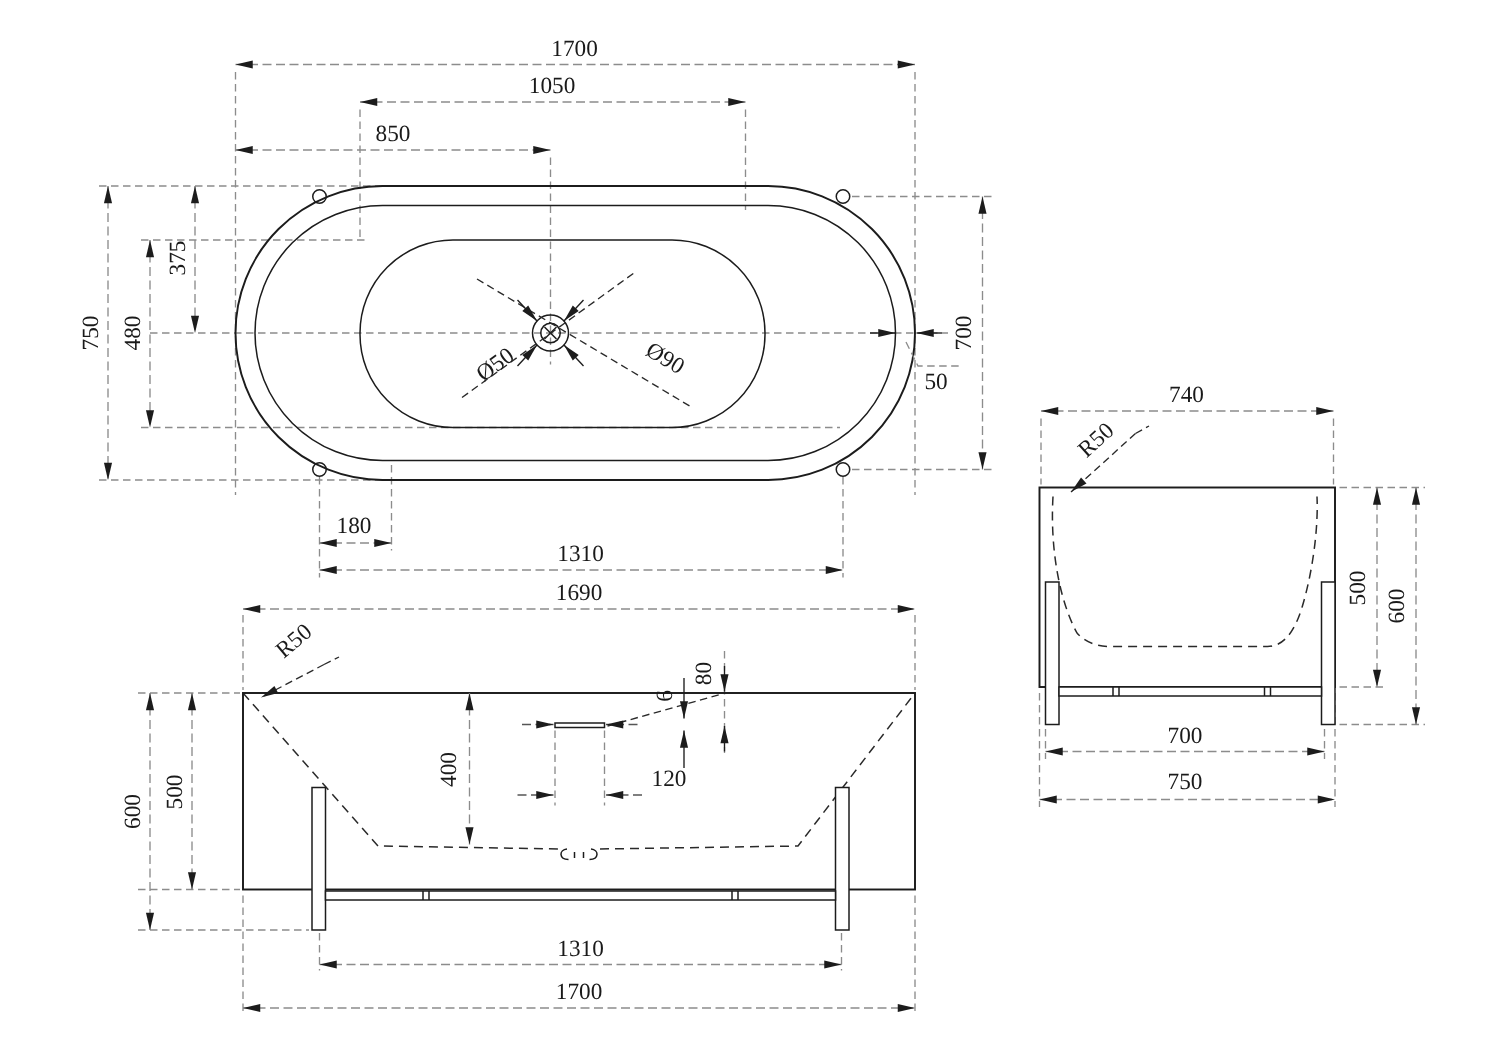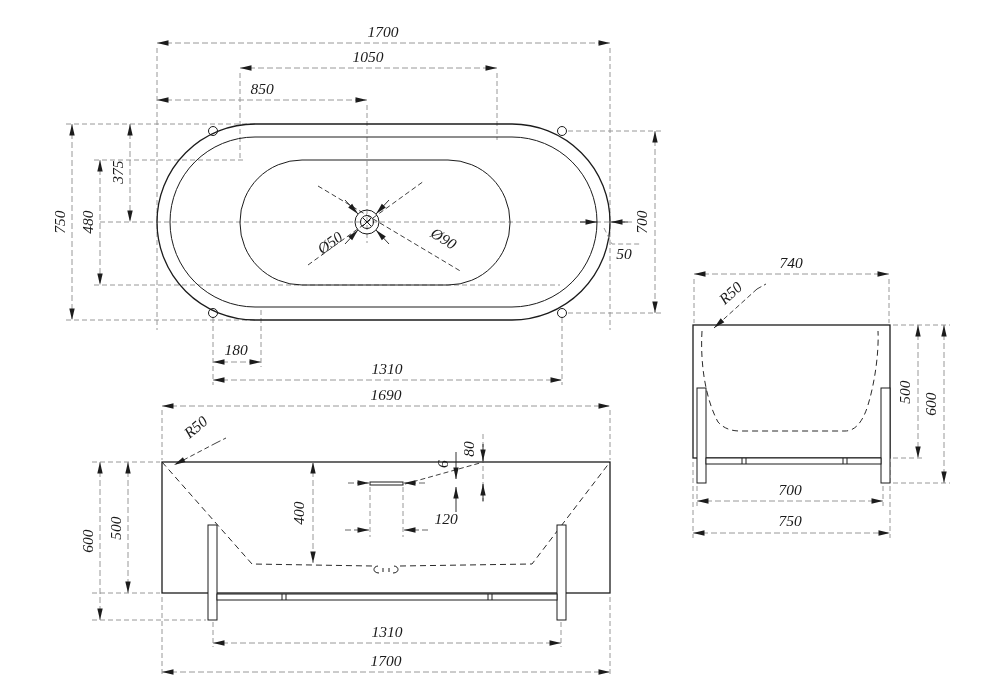--- a/index.html
+++ b/index.html
@@ -1,17 +1,17 @@
 <!DOCTYPE html>
 <html><head>
 <meta charset="utf-8">
 <style>
   html,body{margin:0;padding:0;background:#ffffff;}
   .sheet{position:relative;width:1000px;height:700px;background:#ffffff;overflow:hidden;
-         font-family:"Liberation Serif", serif;font-style:italic;}
+         font-family:"Liberation Serif", serif;}
   svg{display:block;}
   text{fill:#1a1a1a;font-family:"Liberation Serif", serif;font-size:15.5px;}
   .obj{stroke:#1c1c1c;stroke-width:1.3;fill:none;}
   .obj2{stroke:#1c1c1c;stroke-width:1;fill:none;}
   .objf{stroke:#1c1c1c;stroke-width:1;fill:#ffffff;}
   .ext{stroke:#8c8c8c;stroke-width:0.9;fill:none;stroke-dasharray:5 3;}
   .dim{stroke:#8c8c8c;stroke-width:0.9;fill:none;stroke-dasharray:6 3;}
   .hid{stroke:#2a2a2a;stroke-width:1;fill:none;stroke-dasharray:6 4;}
   .ldr{stroke:#2a2a2a;stroke-width:0.9;fill:none;stroke-dasharray:5 3;}
   .arrln{stroke:#555;stroke-width:0.9;fill:none;stroke-dasharray:6 3;}

